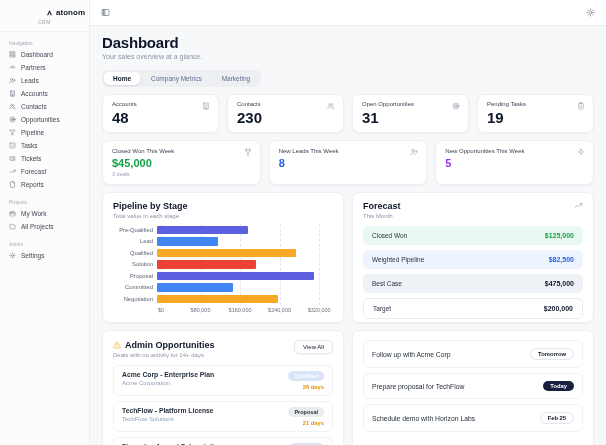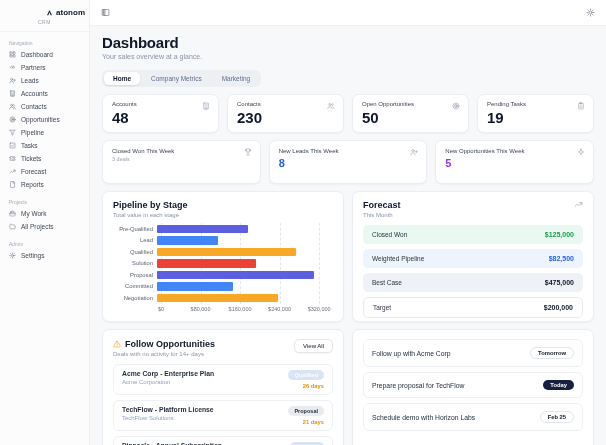--- a/index.html
+++ b/index.html
@@ -264,21 +264,21 @@
           <div class="stat-value">230</div>
           <span class="corner-ic">
             <svg viewBox="0 0 24 24" fill="none" stroke="currentColor" stroke-width="1.8" stroke-linecap="round" stroke-linejoin="round" style="width:8px;height:8px;display:block">
               <circle cx="9" cy="8" r="3.5"></circle>
               <path d="M2.5 20.5V20A5.5 5.5 0 0 1 8 14.5h2A5.5 5.5 0 0 1 15.5 20v.5M16 4.6a3.5 3.5 0 0 1 0 6.8M21.5 20.5V20a5.5 5.5 0 0 0-4-5.3"></path>
             </svg>
           </span>
         </div>
         <div class="card stat-card">
           <div class="stat-label">Open Opportunities</div>
-          <div class="stat-value">50</div>
+          <div class="stat-value">31</div>
           <span class="corner-ic">
             <svg viewBox="0 0 24 24" fill="none" stroke="currentColor" stroke-width="1.8" stroke-linecap="round" stroke-linejoin="round" style="width:8px;height:8px;display:block">
               <circle cx="12" cy="12" r="9"></circle>
               <circle cx="12" cy="12" r="5"></circle>
               <circle cx="12" cy="12" r="1.3" fill="currentColor"></circle>
             </svg>
           </span>
         </div>
         <div class="card stat-card">
           <div class="stat-label">Pending Tasks</div>
@@ -288,20 +288,21 @@
               <rect x="5" y="4" width="14" height="17" rx="2"></rect>
               <rect x="9" y="2.5" width="6" height="3.5" rx="1"></rect>
               <path d="M9 12h6M9 16h4"></path>
             </svg>
           </span>
         </div>
       </div>
     <div class="highlights" id="highlights">
         <div class="card hl-card">
           <div class="stat-label">Closed Won This Week</div>
+          <div class="hl-value" style="color:#16a34a">$45,000</div>
           <div class="hl-sub">3 deals</div>
           <span class="corner-ic">
             <svg viewBox="0 0 24 24" fill="none" stroke="currentColor" stroke-width="1.8" stroke-linecap="round" stroke-linejoin="round" style="width:8px;height:8px;display:block">
               <path d="M7 3h10v5a5 5 0 0 1-10 0Z"></path>
               <path d="M7 5H4v1a3.5 3.5 0 0 0 3.5 3.5M17 5h3v1a3.5 3.5 0 0 1-3.5 3.5M12 13v5M8 21h8"></path>
             </svg>
           </span>
         </div>
         <div class="card hl-card">
           <div class="stat-label">New Leads This Week</div>
@@ -427,21 +428,21 @@
       <section class="card list-card">
         <div class="list-head">
           <div>
             <div class="lh-title">
               <span class="warn-ic" id="warn-ic">
                   <svg viewBox="0 0 24 24" fill="none" stroke="currentColor" stroke-width="1.8" stroke-linecap="round" stroke-linejoin="round" style="width:8px;height:8px;display:block">
                     <path d="M10.3 4.2 2.5 18a2 2 0 0 0 1.7 3h15.6a2 2 0 0 0 1.7-3L13.7 4.2a2 2 0 0 0-3.4 0Z"></path>
                     <path d="M12 9.5v4M12 16.8h.01"></path>
                   </svg>
                 </span>
-              <span>Follow Opportunities</span>
+              <span>Admin Opportunities</span>
             </div>
             <div class="card-sub">Deals with no activity for 14+ days</div>
           </div>
           <button class="view-all">View All</button>
         </div>
         <div id="stale-items">
             <div class="s-item">
               <div>
                 <div class="s-title">Acme Corp - Enterprise Plan</div>
                 <div class="s-company">Acme Corporation</div>

